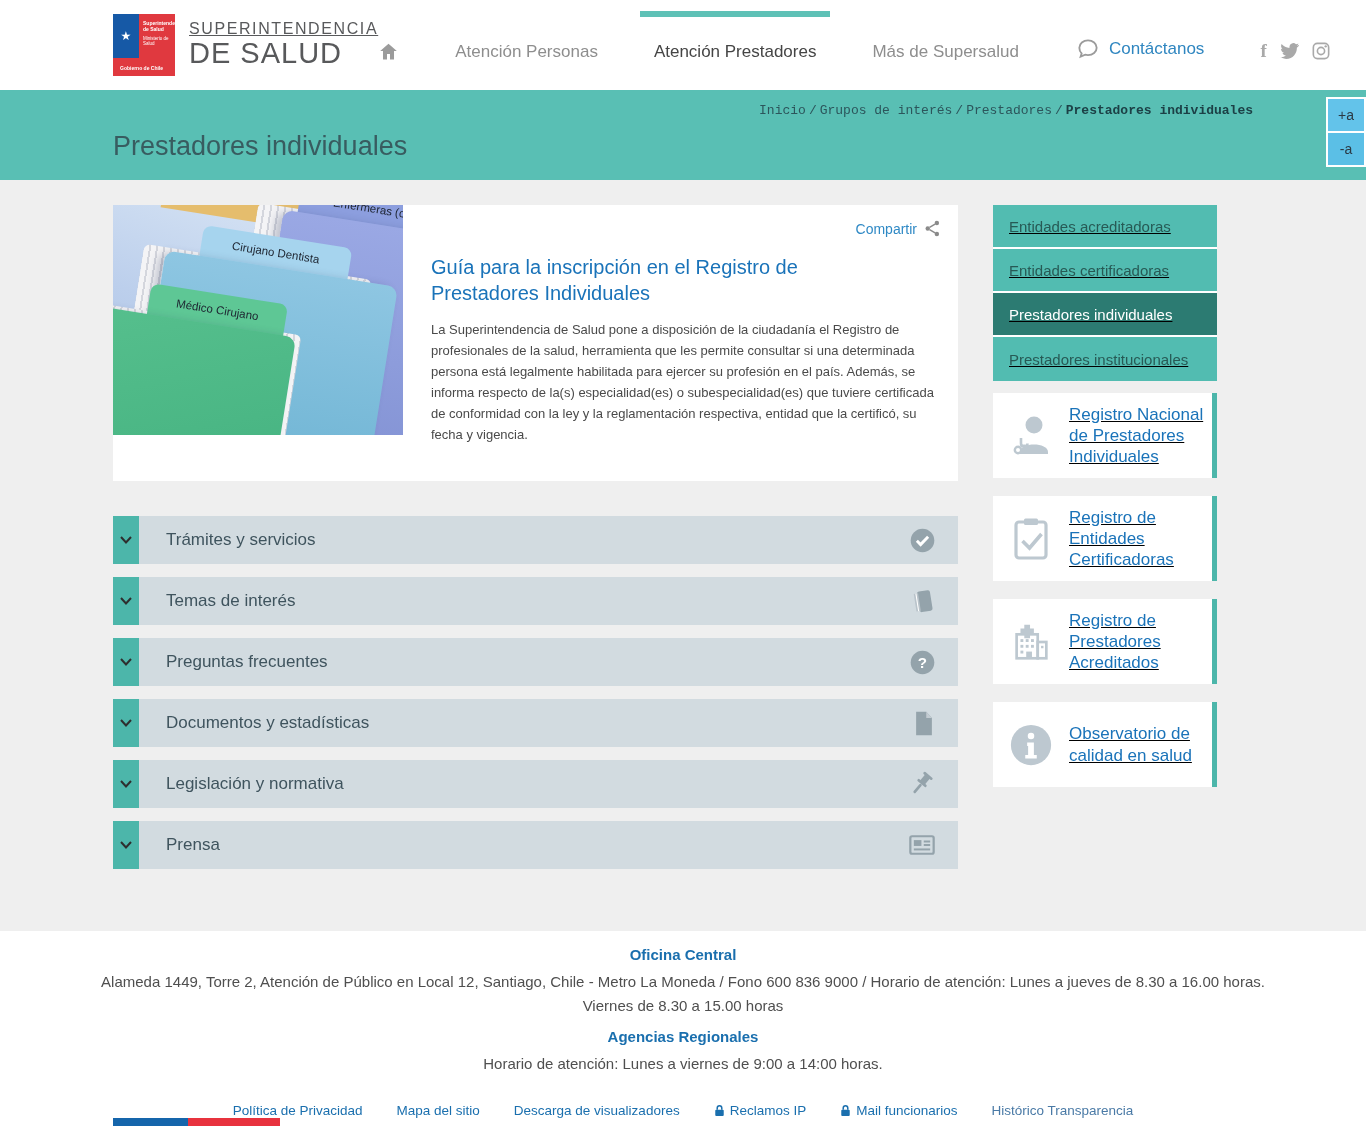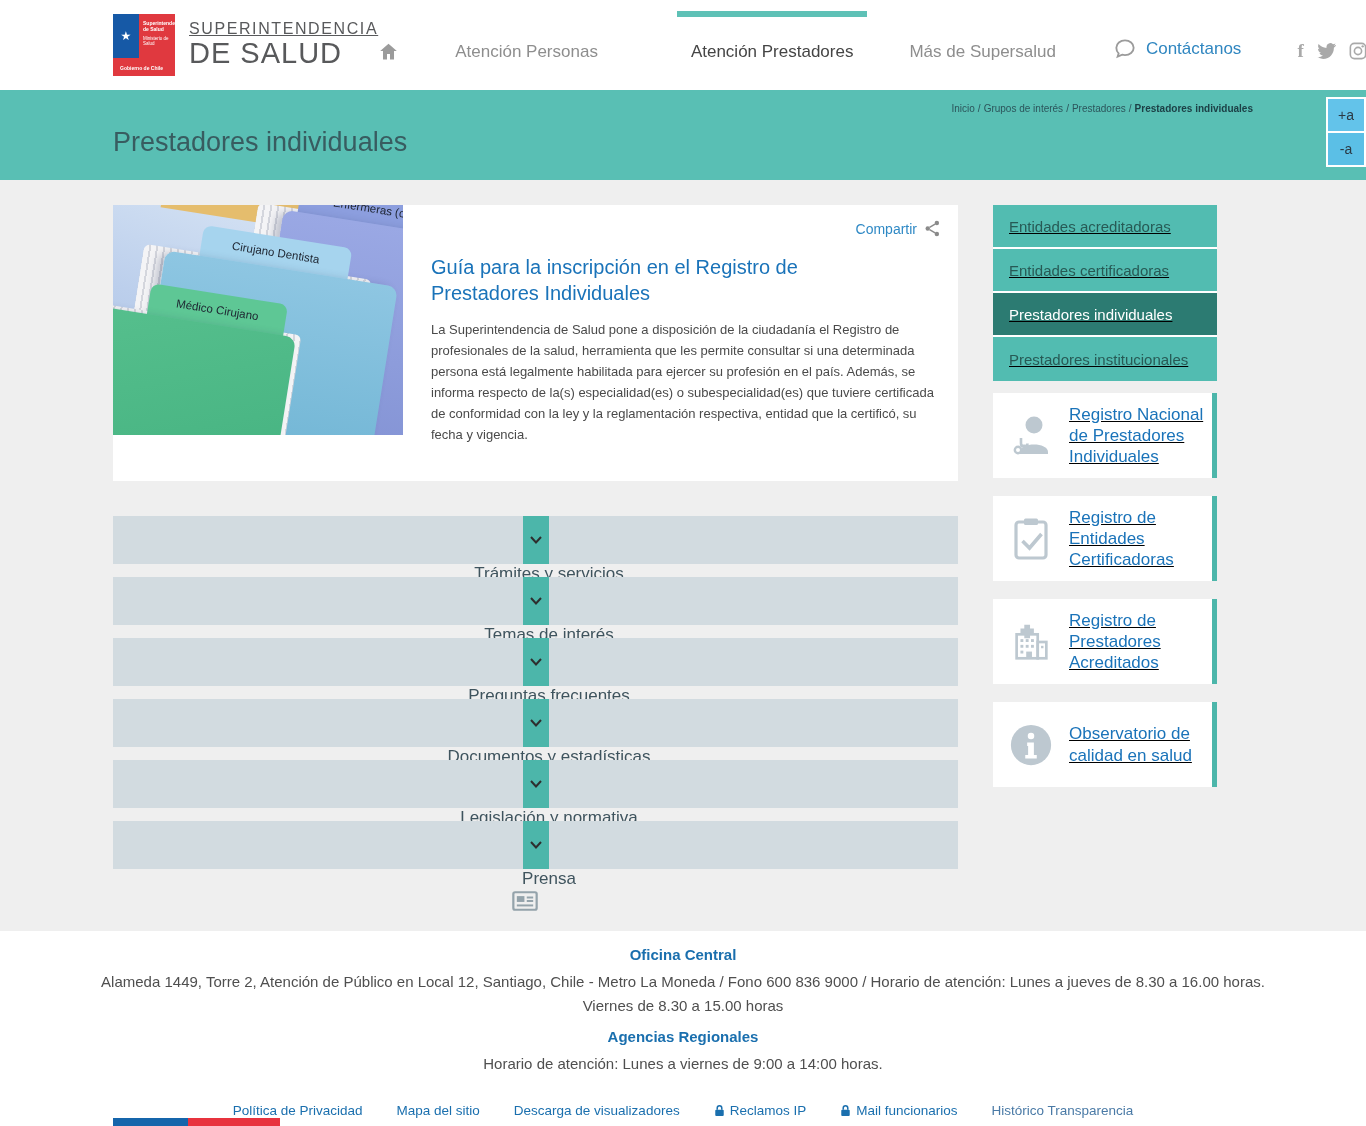--- a/index.html
+++ b/index.html
@@ -16,34 +16,34 @@
                color:#fff; display:flex; align-items:center; justify-content:center; font-size:12px; }
   .flag-t1 { position:absolute; top:6px; left:30px; width:30px; font-size:5px; font-weight:bold; color:#fff; line-height:1.25; }
   .flag-t2 { position:absolute; top:22px; left:30px; width:30px; font-size:4.5px; color:#fff; line-height:1.2; }
   .flag-t3 { position:absolute; bottom:5px; left:7px; font-size:5px; font-weight:bold; color:#fff; }
   .brand { color:#58595b; line-height:1.05; }
   .brand1 { font-size:16px; letter-spacing:1.6px;text-decoration:underline; }
   .brand2 { font-size:29px; letter-spacing:1px; }
 
   .nav { display:flex; align-items:flex-end; gap:56px; font-size:17px; color:#8e8e8e; }
   .nav-link { cursor:pointer; position:relative; white-space:nowrap; }
-  .nav-link.active { color:#454545;margin-left:37px; }
+  .nav-link.active { color:#454545; }
   .nav-link.active::before { content:""; position:absolute; left:-14px; right:-14px; top:-31px; height:6px; background:#5ec1b6; }
   .home-btn { cursor:pointer; display:flex; }
   .contact { display:flex; align-items:center; gap:8px; color:#2f86c0; cursor:pointer; white-space:nowrap; }
   .social { display:flex; align-items:center; gap:13px; }
   .social .s-ic { cursor:pointer; display:flex; align-items:center; }
   .fb-f { font-size:19px; font-weight:bold; color:#a9a9a9; font-family:"Liberation Serif", serif; }
   .search-btn { width:41px; height:33px; background:#1266a5; border:none; border-radius:2px;
                 display:flex; align-items:center; justify-content:center; cursor:pointer; margin-left:4px; }
 
   
   .hero { height:90px; background:#59bfb4; position:relative; }
   .hero .shell { padding-top:13px; }
-  .crumbs { text-align:right; font-size:10px; color:#2c555b; }
+  .crumbs { text-align:right; font-size:13px; color:#2c555b;font-family:Liberation Mono, monospace; }
   .crumbs span { cursor:pointer; }
   .crumbs .sep { cursor:default; margin:0 3px; }
   .crumbs .current { color:#1c4046; font-weight:bold; cursor:default; }
   .hero-title { font-size:27px; font-weight:normal; color:#385c60; margin-top:13px; }
   .fontsize { position:absolute; right:0; top:7px; z-index:5; }
   .fs-btn { width:40px; height:36px; border:2px solid #fff; background:#63c3ea; color:#2b3a45;
             font-size:14px; display:flex; align-items:center; justify-content:center; cursor:pointer; }
   .fs-btn + .fs-btn { margin-top:-2px; background:#5bbfe6; }
 
   
@@ -75,21 +75,21 @@
   .g-med .f-pages { left:30px; top:28px; width:230px; height:240px; }
   .g-med .f-front { left:0; top:31px; width:255px; height:240px; background:linear-gradient(160deg,#57c08e,#3fae7c); }
 
   .promo-body { margin-left:318px; padding:14px 16px 18px 0; }
   .share { display:flex; justify-content:flex-end; align-items:center; gap:6px;
            color:#2f89c5; font-size:14px; cursor:pointer; }
   .promo-title { font-size:20px; font-weight:normal; color:#1a73b9; margin:16px 0 12px; line-height:1.32; max-width:480px; cursor:pointer; }
   .promo-text { font-size:13px; color:#4a4a4a; line-height:1.62; max-width:518px; }
 
   .accordion { margin-top:35px; display:flex; flex-direction:column; gap:13px; }
-  .acc-row { height:48px; background:#d2dbe0; display:flex; align-items:center; cursor:pointer;flex-direction:column; }
+  .acc-row { height:48px; background:#d2dbe0; display:flex; align-items:center; cursor:pointer; }
   .acc-toggle { width:26px; height:48px; background:#4cb6aa; display:flex; align-items:center; justify-content:center; flex:none; }
   .acc-label { margin-left:27px; font-size:17px; color:#3f545e; flex:1; }
   .acc-icon { margin-right:22px; display:flex; }
 
   .side-item { height:44px; background:#52bcb1; display:flex; align-items:center; padding-left:16px;
                font-size:15px; color:#275a55; border-bottom:2px solid #fff; cursor:pointer; }
   .side-item:last-child { border-bottom:none; }
   .side-item.active { background:#2c7b72; color:#fff; }
   .side-cards { margin-top:12px; display:flex; flex-direction:column; gap:18px; }
   .side-card { background:#fff; border-right:5px solid #4cb6aa; height:85px; display:flex;

